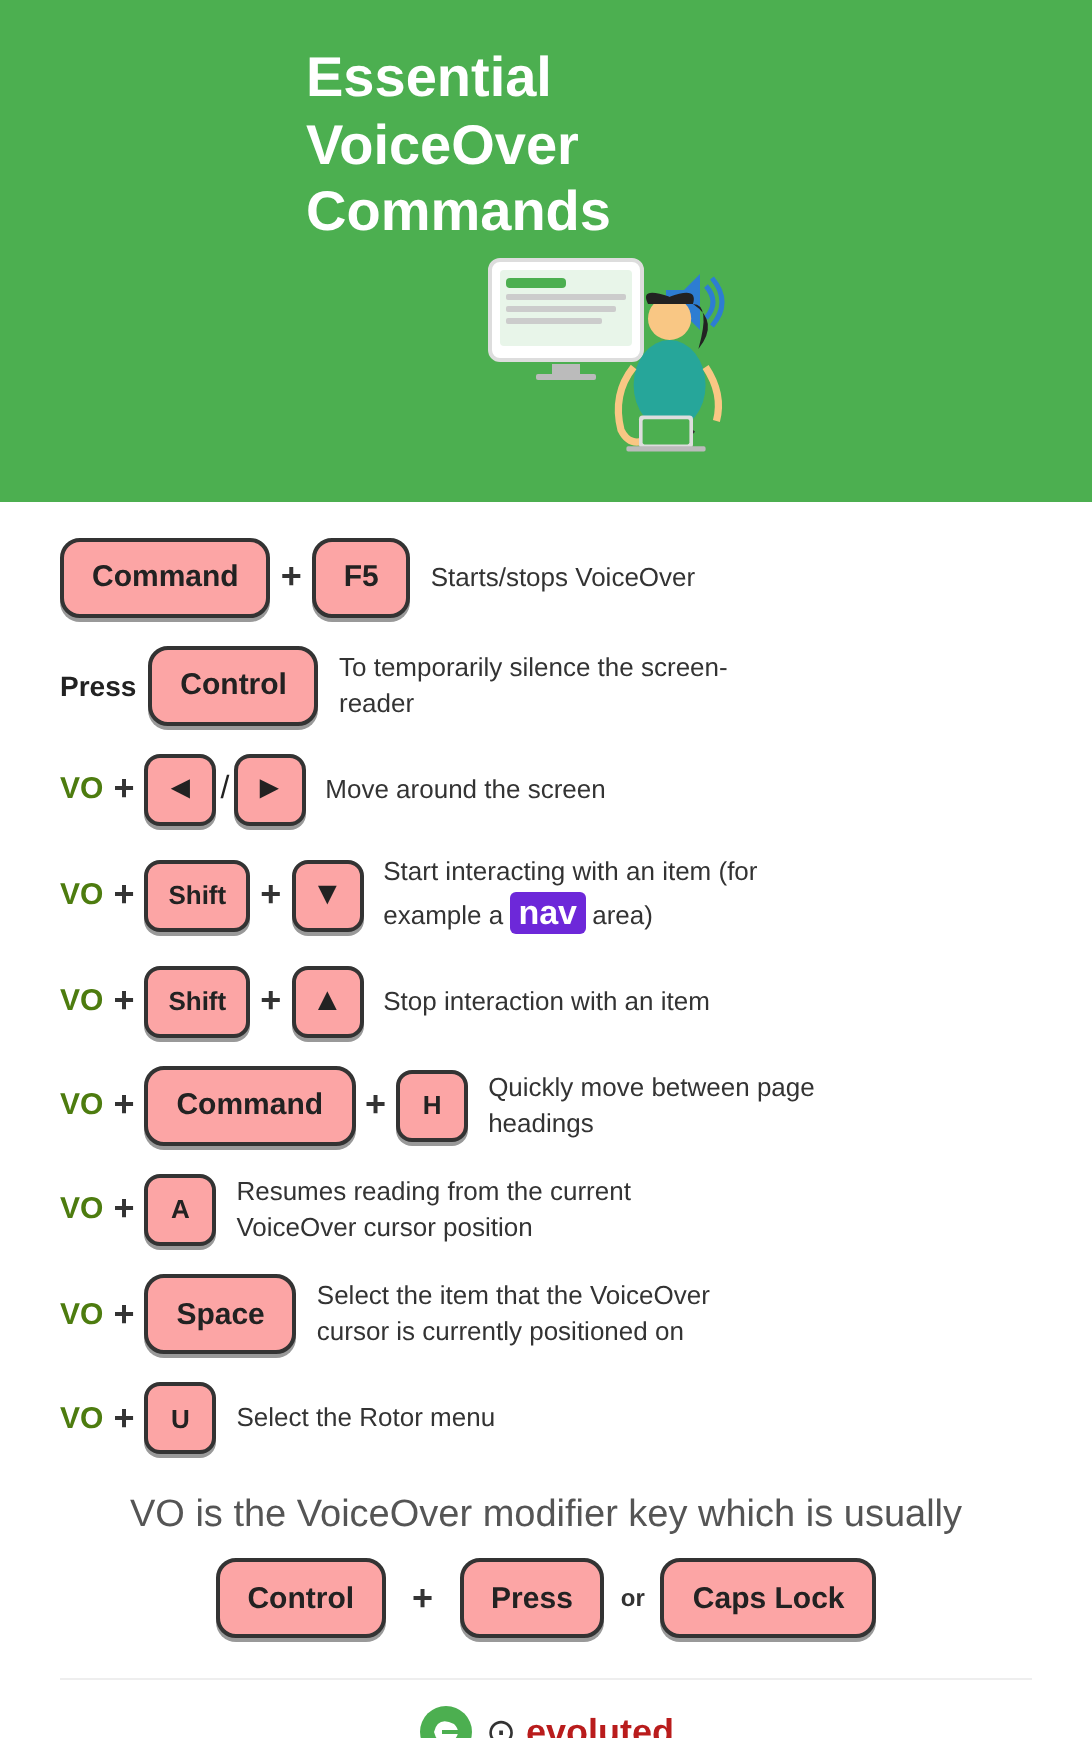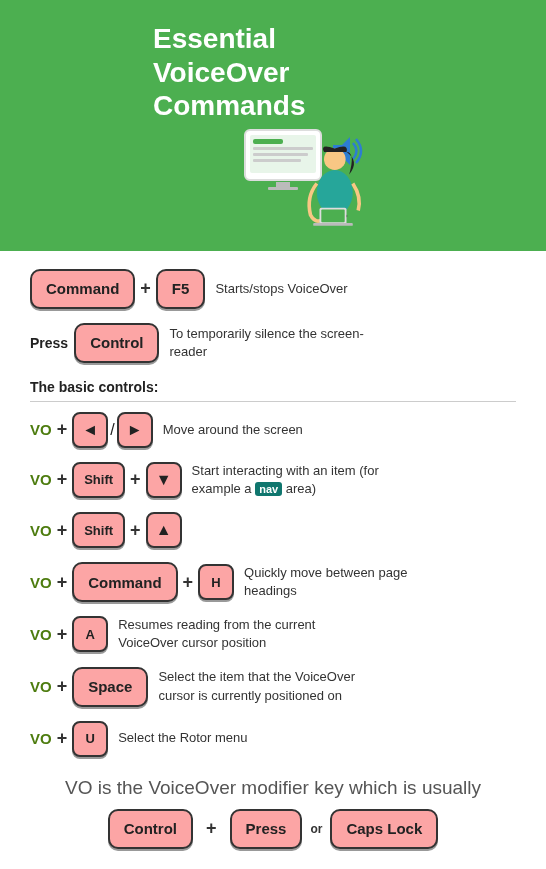--- a/index.html
+++ b/index.html
@@ -108,25 +108,25 @@
       font-weight: 700;
       font-size: 14px;
       color: #222;
       margin: 16px 0 10px 0;
       border-bottom: 1px solid #ccc;
       padding-bottom: 6px;
     }
 
     
     .nav-badge {
-      background: #0f766e;
+      background: #6d28d9;
       color: #fff;
       border-radius: 3px;
       padding: 1px 4px;
-      font-size: 11px;
+      font-size: 17px;
       font-weight: 700;
     }
 
     
     .vo-modifier-section {
       margin-top: 20px;
       display: flex;
       flex-direction: column;
       align-items: center;
     }
@@ -248,21 +248,20 @@
     <span class="key large">F5</span>
     <span class="desc">Starts/stops VoiceOver</span>
   </div>
 
   <div class="cmd-row">
     <span class="press-label">Press</span>
     <span class="key large">Control</span>
     <span class="desc">To temporarily silence the screen-reader</span>
   </div>
 
-  <div class="section-title">The basic controls:</div>
 
   <div class="cmd-row">
     <span class="vo-label">VO</span>
     <span class="plus">+</span>
     <span class="key icon-key">◄</span>
     <span class="slash">/</span>
     <span class="key icon-key">►</span>
     <span class="desc">Move around the screen</span>
   </div>
 
@@ -274,20 +273,21 @@
     <span class="key icon-key">▼</span>
     <span class="desc">Start interacting with an item (for example a <span class="nav-badge">nav</span> area)</span>
   </div>
 
   <div class="cmd-row">
     <span class="vo-label">VO</span>
     <span class="plus">+</span>
     <span class="key">Shift</span>
     <span class="plus">+</span>
     <span class="key icon-key">▲</span>
+    <span class="desc">Stop interaction with an item</span>
   </div>
 
   <div class="cmd-row">
     <span class="vo-label">VO</span>
     <span class="plus">+</span>
     <span class="key large">Command</span>
     <span class="plus">+</span>
     <span class="key">H</span>
     <span class="desc">Quickly move between page headings</span>
   </div>

